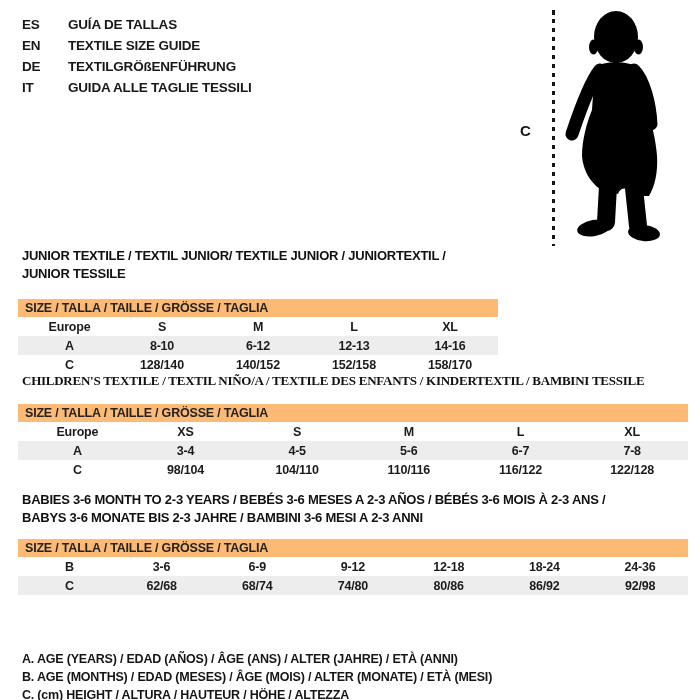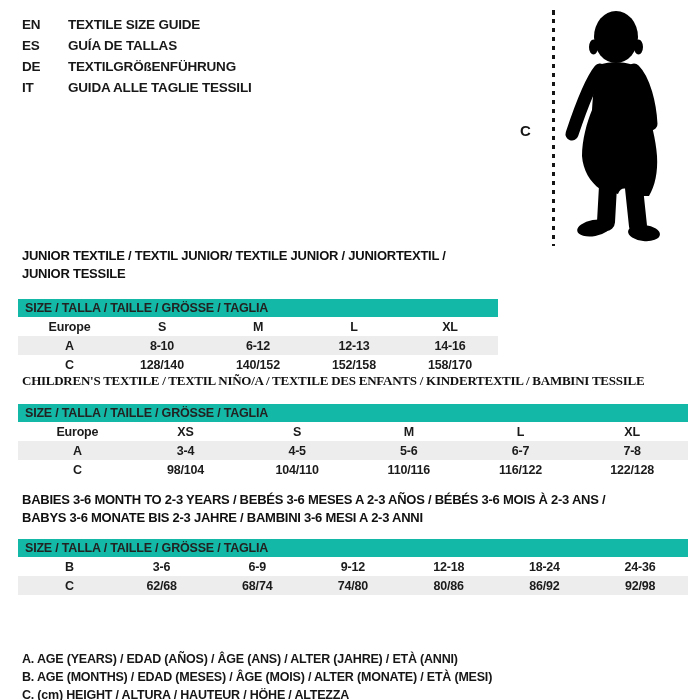--- a/index.html
+++ b/index.html
@@ -32,43 +32,43 @@
   #sec-2{top:491px;width:670px;}
   #sec-0 .sec-title{width:470px;}
   #sec-1 .sec-title{width:660px;font-family:Liberation Serif, serif;}
   #sec-2 .sec-title{width:585px;}
   #sec-0 table{margin-top:16px;}
   #sec-1 table{margin-top:14px;}
   #sec-2 table{margin-top:12px;}
 
   table.size-table{border-collapse:collapse;table-layout:fixed;width:100%;
     font-weight:700;font-size:12.5px;color:#1b1b1b;letter-spacing:-0.2px;}
-  table.size-table th{background:#14b8a6;color:#222;text-align:left;font-weight:700;
+  table.size-table th{background:#fdba74;color:#222;text-align:left;font-weight:700;
     font-size:12.5px;padding:2px 0 2px 7px;height:14px;}
   table.size-table td{text-align:center;height:19px;padding:0;font-weight:700;}
   table.size-table td.rowlabel{text-align:center;padding-left:7px;width:88px;}
   table.size-table tr.alt{background:#ededed;}
 
   
   .legend{position:absolute;left:22px;top:650px;font-weight:700;font-size:12.5px;
           line-height:18px;letter-spacing:-0.2px;color:#161616;}
 </style>
 </head>
 <body>
 
 <div id="canvas">
 
   <div class="langs">
     <div class="lang-row">
+      <span class="lang-code">ES</span>
+      <span class="lang-label">GUÍA DE TALLAS</span>
+    </div>
+    <div class="lang-row">
       <span class="lang-code">EN</span>
       <span class="lang-label">TEXTILE SIZE GUIDE</span>
-    </div>
-    <div class="lang-row">
-      <span class="lang-code">ES</span>
-      <span class="lang-label">GUÍA DE TALLAS</span>
     </div>
     <div class="lang-row">
       <span class="lang-code">DE</span>
       <span class="lang-label">TEXTILGRÖßENFÜHRUNG</span>
     </div>
     <div class="lang-row">
       <span class="lang-code">IT</span>
       <span class="lang-label">GUIDA ALLE TAGLIE TESSILI</span>
     </div>
   </div>

